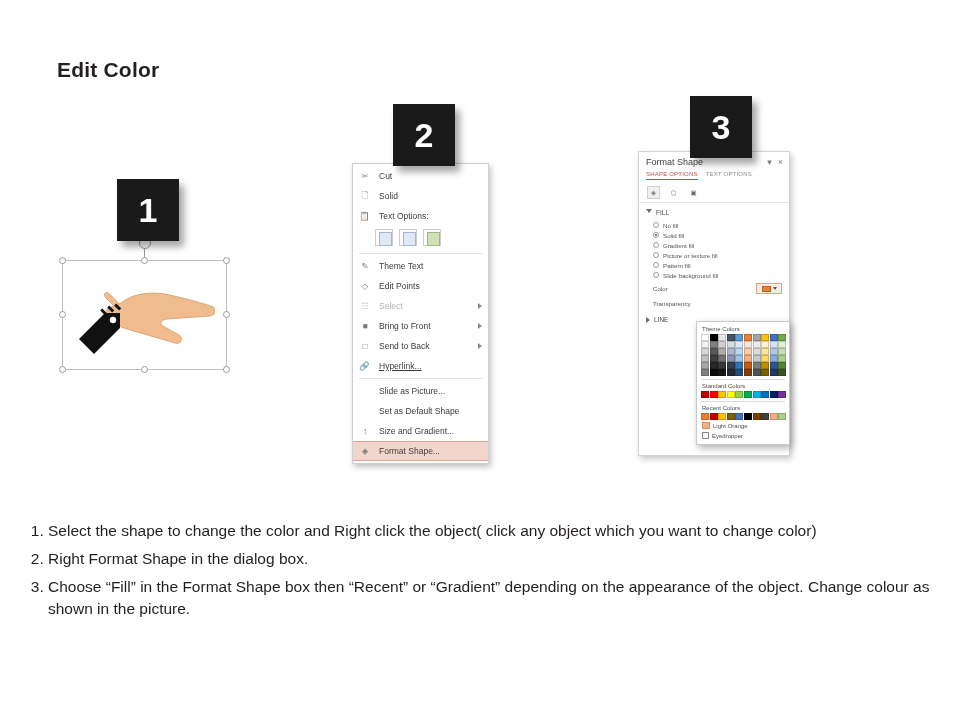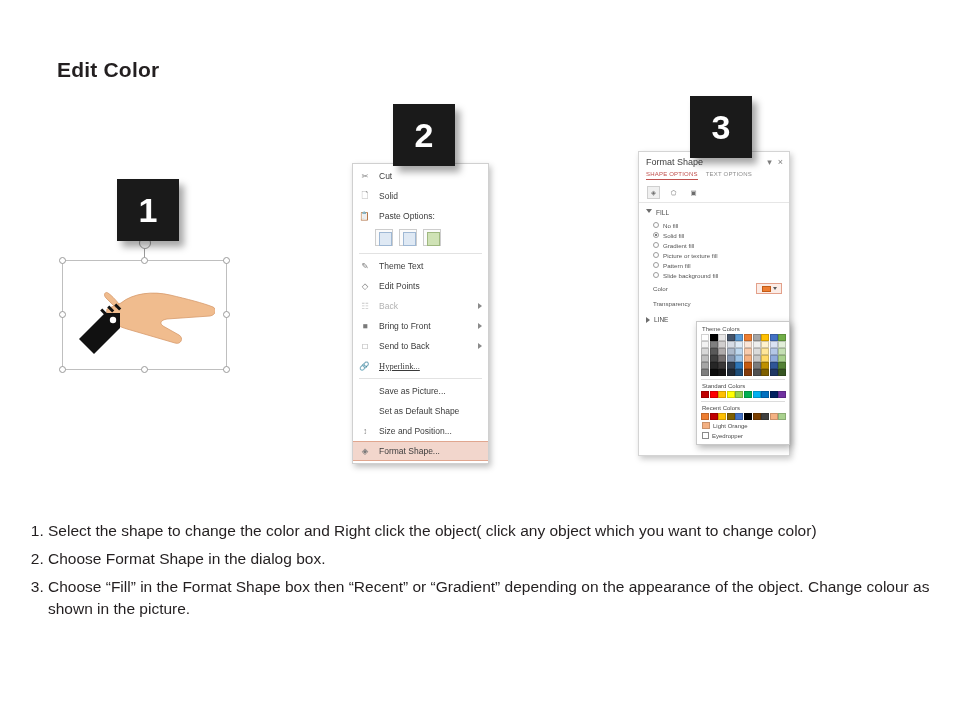--- a/index.html
+++ b/index.html
@@ -134,21 +134,21 @@
     position: relative;
   }
   .paste-btn::before {
     content: "";
     position: absolute; left: 3px; top: 2px;
     width: 11px; height: 12px;
     background: #dfe9f4;
     border: 1px solid #9fb8d4;
   }
   .paste-btn.pic::before { background: #cfe2b5; border-color: #9fb880; }
-  .underline { text-decoration: underline; font-family: Liberation Serif, serif; }
+  .underline { text-decoration: underline; }
 
   
   .fmt-pane {
     position: absolute;
     left: 638px; top: 151px;
     width: 152px; height: 305px;
     background: #ffffff;
     border: 1px solid #d4d4d4;
     box-shadow: 2px 3px 6px rgba(0,0,0,.22);
     font-size: 6.5px;
@@ -298,21 +298,21 @@
     <span class="lbl">Cut</span>
   </div>
 
   <div class="ctx-row">
     <span class="ico">🗋</span>
     <span class="lbl">Solid</span>
   </div>
 
   <div class="ctx-row">
     <span class="ico">📋</span>
-    <span class="lbl">Paste Options:</span>
+    <span class="lbl">Text Options:</span>
   </div>
 
   <div class="paste-strip">
     <div class="paste-btn"></div>
     <div class="paste-btn"></div>
     <div class="paste-btn pic"></div>
   </div>
 
   <div class="ctx-sep"></div>
 
@@ -321,21 +321,21 @@
     <span class="lbl">Theme Text</span>
   </div>
 
   <div class="ctx-row">
     <span class="ico">◇</span>
     <span class="lbl">Edit Points</span>
   </div>
 
   <div class="ctx-row disabled">
     <span class="ico">☷</span>
-    <span class="lbl">Back</span>
+    <span class="lbl">Select</span>
     <span class="submenu-arrow"></span>
   </div>
 
   <div class="ctx-row">
     <span class="ico">■</span>
     <span class="lbl">Bring to Front</span>
     <span class="submenu-arrow"></span>
   </div>
 
   <div class="ctx-row">
@@ -346,31 +346,31 @@
 
   <div class="ctx-row">
     <span class="ico">🔗</span>
     <span class="lbl underline">Hyperlink...</span>
   </div>
 
   <div class="ctx-sep"></div>
 
   <div class="ctx-row">
     <span class="ico"></span>
-    <span class="lbl">Save as Picture...</span>
+    <span class="lbl">Slide as Picture...</span>
   </div>
 
   <div class="ctx-row">
     <span class="ico"></span>
     <span class="lbl">Set as Default Shape</span>
   </div>
 
   <div class="ctx-row">
     <span class="ico">↕</span>
-    <span class="lbl">Size and Position...</span>
+    <span class="lbl">Size and Gradient...</span>
   </div>
 
   <div class="ctx-row highlight">
     <span class="ico">◈</span>
     <span class="lbl">Format Shape...</span>
   </div>
 </div>
 
 <div class="badge" id="badge2">2</div>
 
@@ -554,16 +554,16 @@
     <span class="dropper"></span>
     <span>Eyedropper</span>
   </div>
 </div>
 
 <div class="badge" id="badge3">3</div>
 
 <div class="instructions">
   <ol>
     <li>Select the shape to change the color and Right click the object( click any object which you want to change color)</li>
-    <li>Choose Format Shape in the dialog box.</li>
+    <li>Right Format Shape in the dialog box.</li>
     <li>Choose “Fill” in the Format Shape box then “Recent” or “Gradient” depending on the appearance of the object. Change colour as shown in the picture.</li>
   </ol>
 </div>
 
 </body></html>

